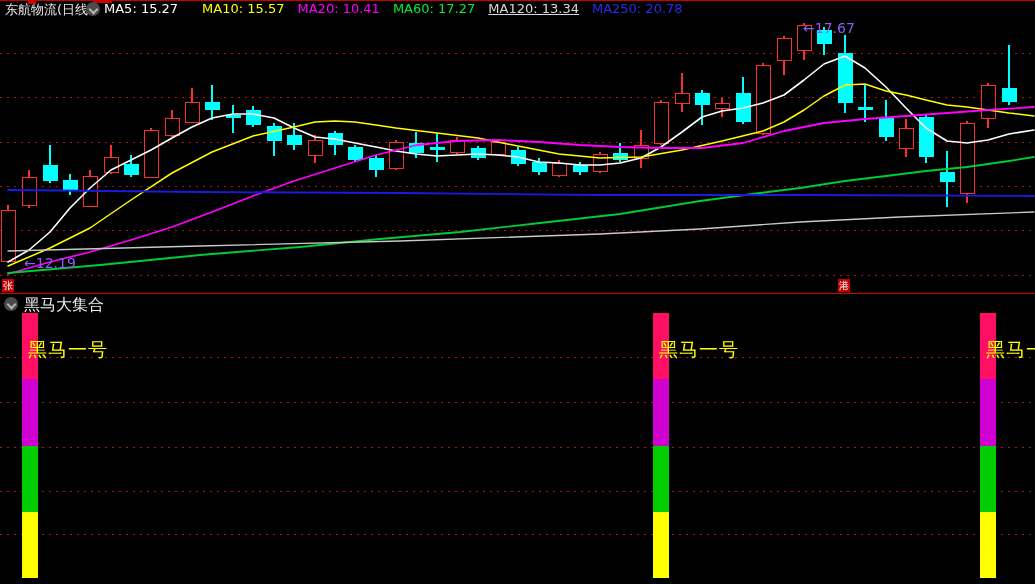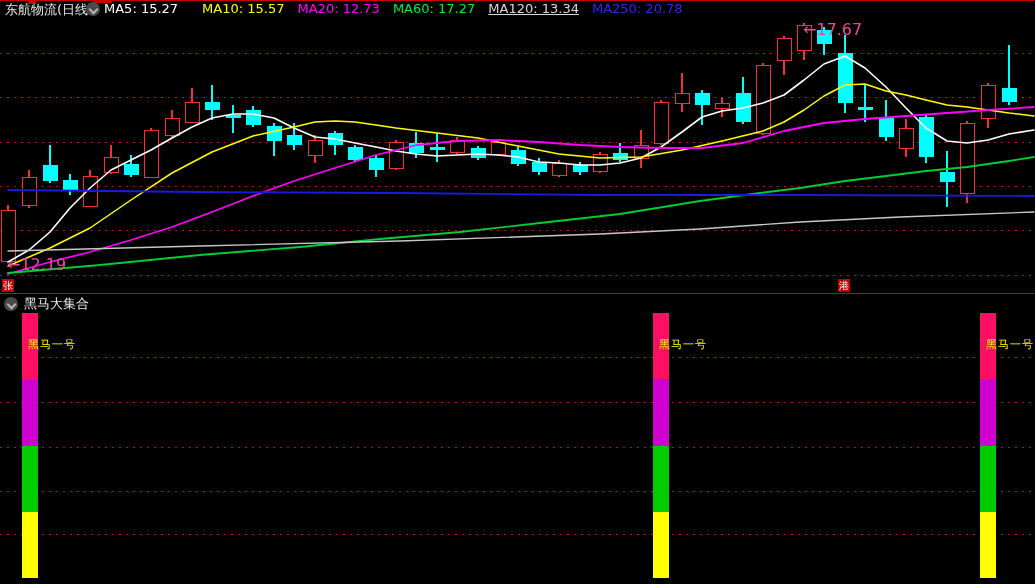--- a/index.html
+++ b/index.html
@@ -13,33 +13,33 @@
   .tb-a2{left:93px;top:0;width:19px;height:3px;background:#c80000;}
   
   .title{left:5px;top:1px;font-size:13px;color:#e8e8e8;white-space:nowrap;}
   .chev{width:14px;height:14px;border-radius:50%;background:#4a4a4a;}
   .chev:after{content:"";position:absolute;left:4px;top:3.5px;width:5px;height:5px;
       border-right:2px solid #b5b5b5;border-bottom:2px solid #b5b5b5;transform:rotate(45deg);}
   #hdr-chev{left:86px;top:2px;position:absolute;z-index:2;}
   #ind-chev{left:4px;top:297px;position:absolute;z-index:2;}
   .legend{left:104px;top:1px;display:flex;gap:13px;font-size:13px;white-space:nowrap;}
   
-  .anno{font-size:16px;color:#ec4899;white-space:nowrap;}
-  #anno-low{left:7px;top:255px;}
+  .anno{font-size:14px;color:#8b5cf6;white-space:nowrap;}
+  #anno-low{left:24px;top:255px;}
   #anno-high{left:803px;top:20px;}
   
   .mk{width:12px;height:13px;background:#c00000;color:#fff;font-size:10px;line-height:13px;
       text-align:center;top:279px;}
   #mk0{left:2px;} #mk1{left:838px;}
   
   .divider{left:0;top:293px;width:1035px;height:1px;background:#d40000;}
   
-  .ind-title{left:24px;top:295px;font-size:13px;color:#ececec;white-space:nowrap;}
-  
-  .sig{top:337px;font-size:11px;color:#ffff00;letter-spacing:1px;white-space:nowrap;}
+  .ind-title{left:24px;top:295px;font-size:16px;color:#ececec;white-space:nowrap;}
+  
+  .sig{top:337px;font-size:19px;color:#ffff00;letter-spacing:1px;white-space:nowrap;}
 </style>
 </head>
 <body>
 
 <div id="app">
   <svg id="chart-svg" width="1035" height="584">
       <line x1="0" y1="53.5" x2="1035" y2="53.5" stroke="#b41414" stroke-width="1" stroke-dasharray="2 5"></line>
       <line x1="0" y1="97.5" x2="1035" y2="97.5" stroke="#b41414" stroke-width="1" stroke-dasharray="2 5"></line>
       <line x1="0" y1="142.5" x2="1035" y2="142.5" stroke="#b41414" stroke-width="1" stroke-dasharray="2 5"></line>
       <line x1="0" y1="186.5" x2="1035" y2="186.5" stroke="#b41414" stroke-width="1" stroke-dasharray="2 5"></line>
@@ -173,21 +173,21 @@
   <div class="ovl top-border"></div>
   <div class="ovl tb-a1"></div>
   <div class="ovl tb-a2"></div>
 
   <span class="ovl title">东航物流(日线)</span>
   <span id="hdr-chev" class="chev"></span>
 
   <div class="ovl legend">
     <span id="lg0" style="color: #ffffff;">MA5: 15.27</span>
     <span id="lg1" style="color: rgb(255, 255, 0); margin-left: 11px;">MA10: 15.57</span>
-    <span id="lg2" style="color: rgb(255, 0, 255);">MA20: 12.73</span>
+    <span id="lg2" style="color: rgb(255, 0, 255);">MA20: 10.41</span>
     <span id="lg3" style="color: rgb(0, 238, 51);">MA60: 17.27</span>
     <span id="lg4" style="color: rgb(216, 216, 216); text-decoration: underline;">MA120: 13.34</span>
     <span id="lg5" style="color: rgb(42, 42, 240);">MA250: 20.78</span>
   </div>
 
   <span id="anno-low" class="ovl anno">←12.19</span>
   <span id="anno-high" class="ovl anno">←17.67</span>
 
   <span id="mk0" class="ovl mk">张</span>
   <span id="mk1" class="ovl mk">港</span>

